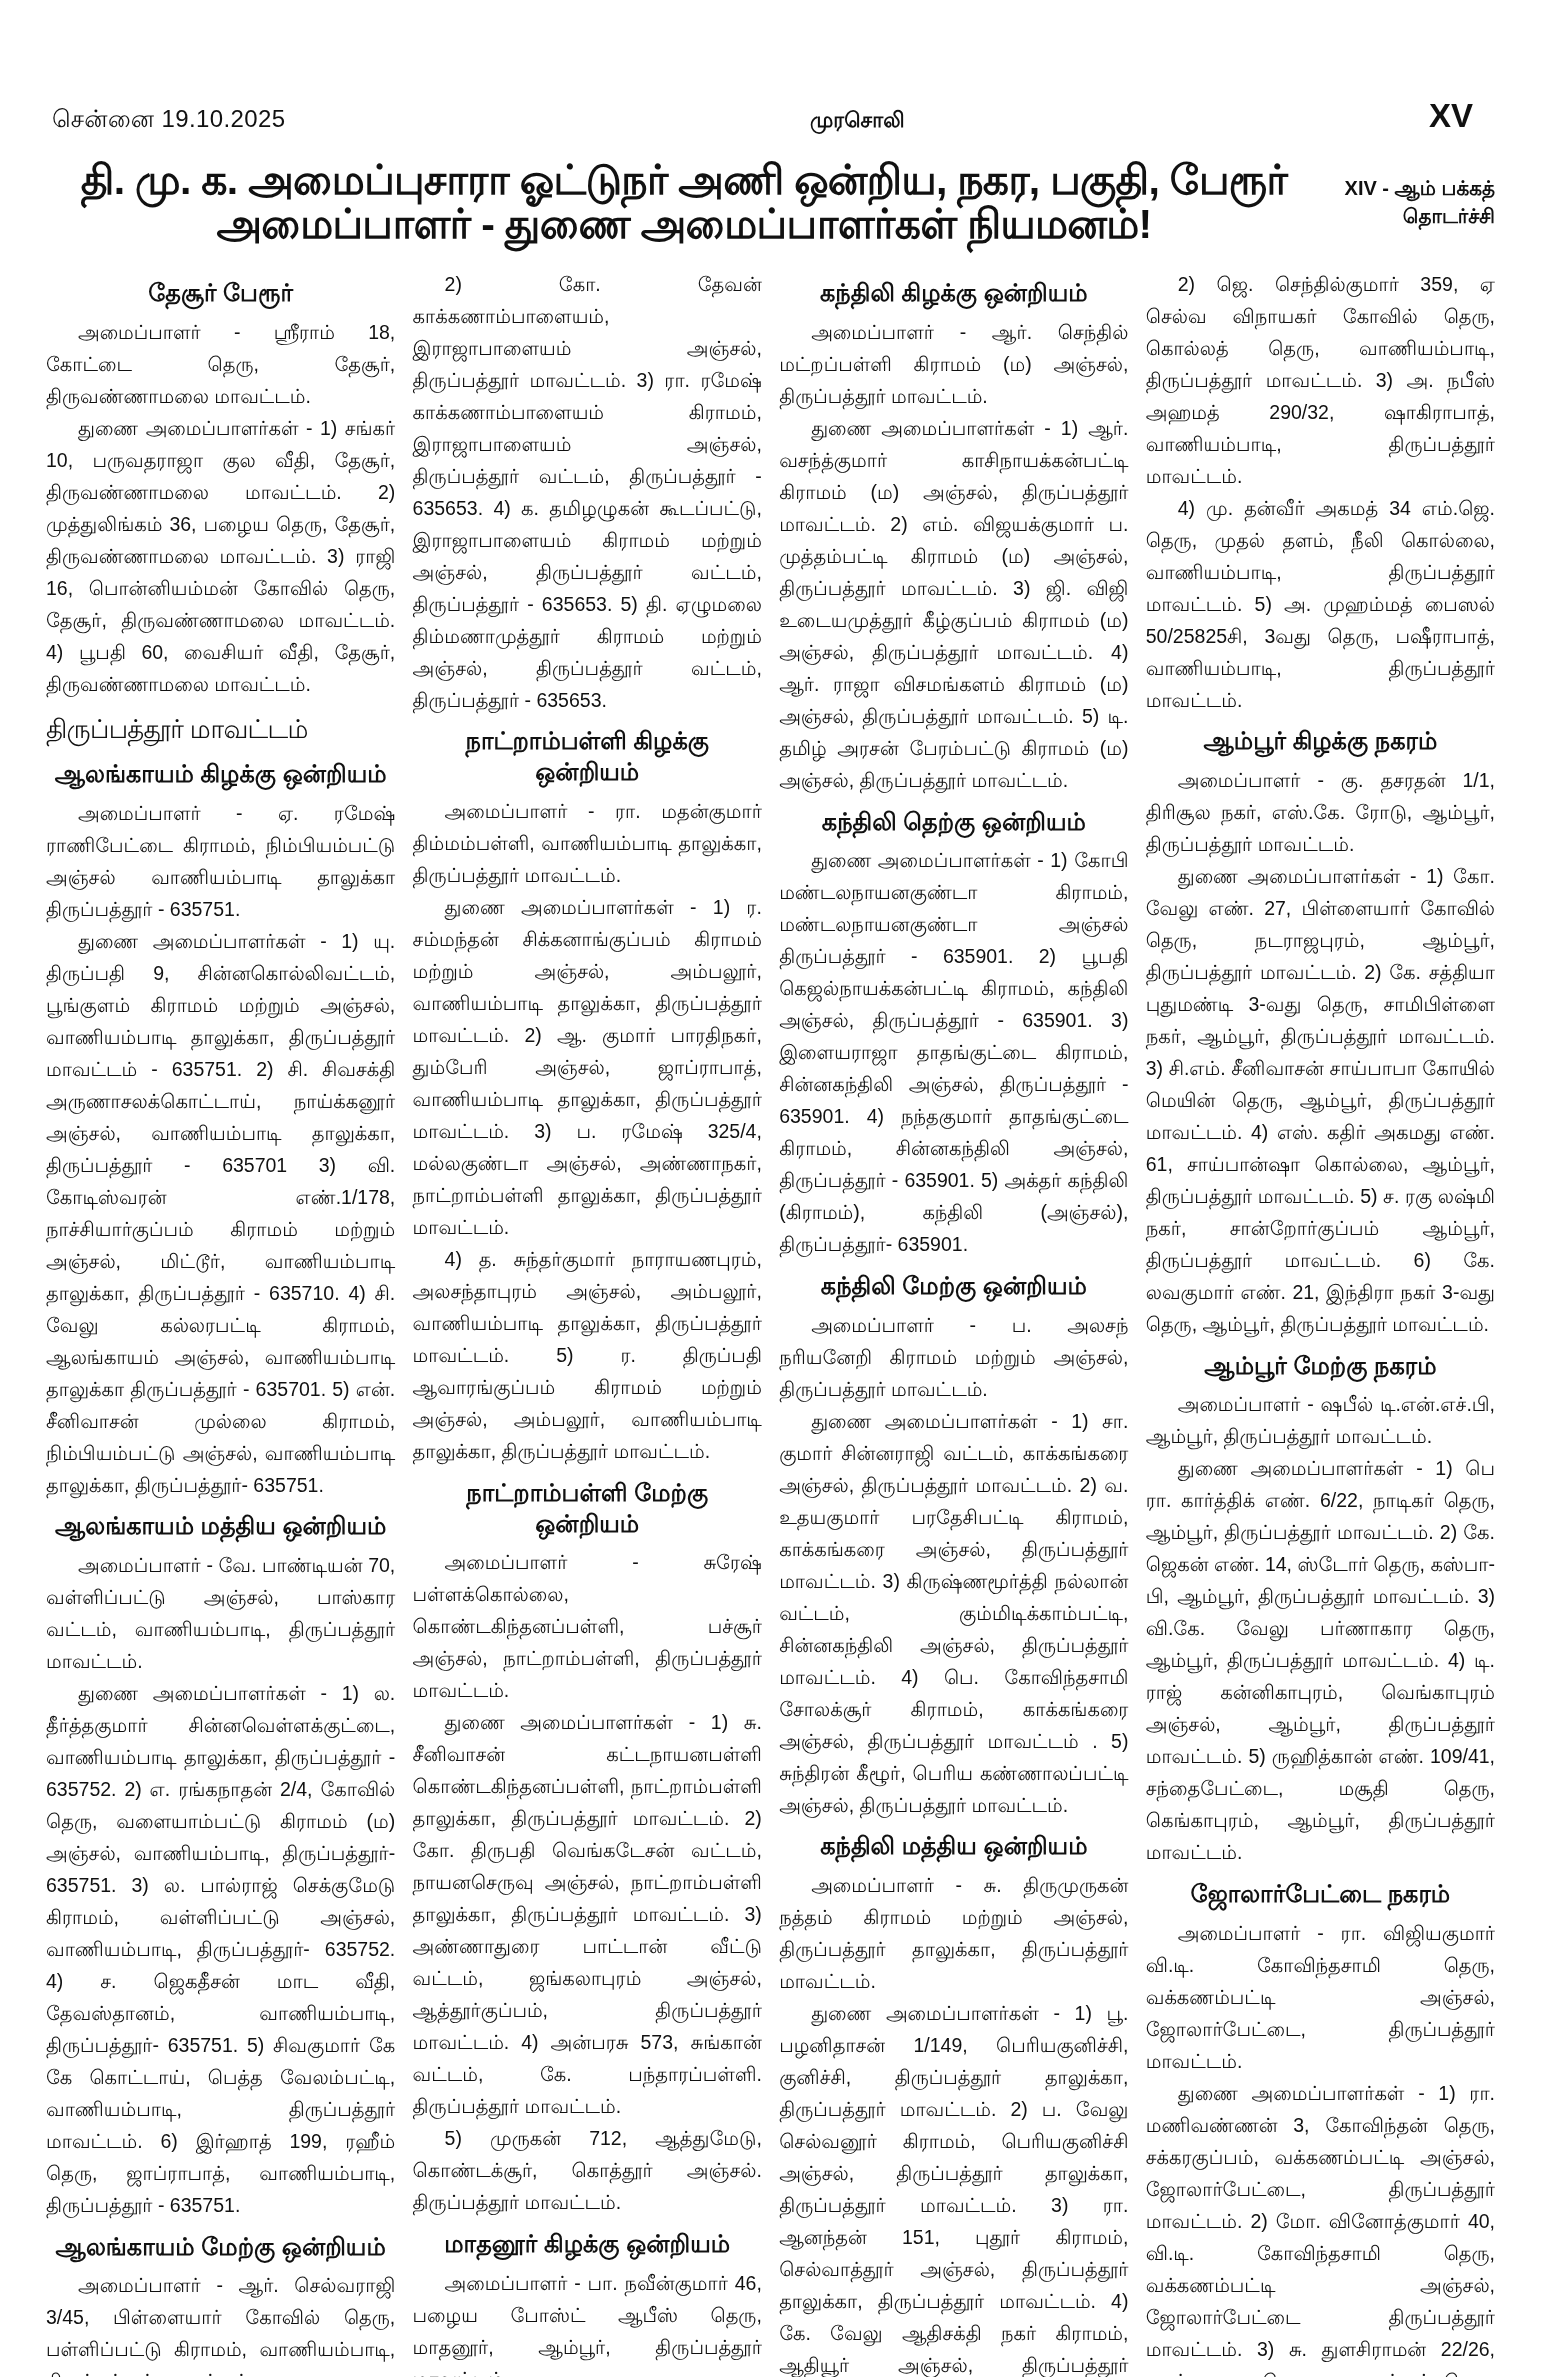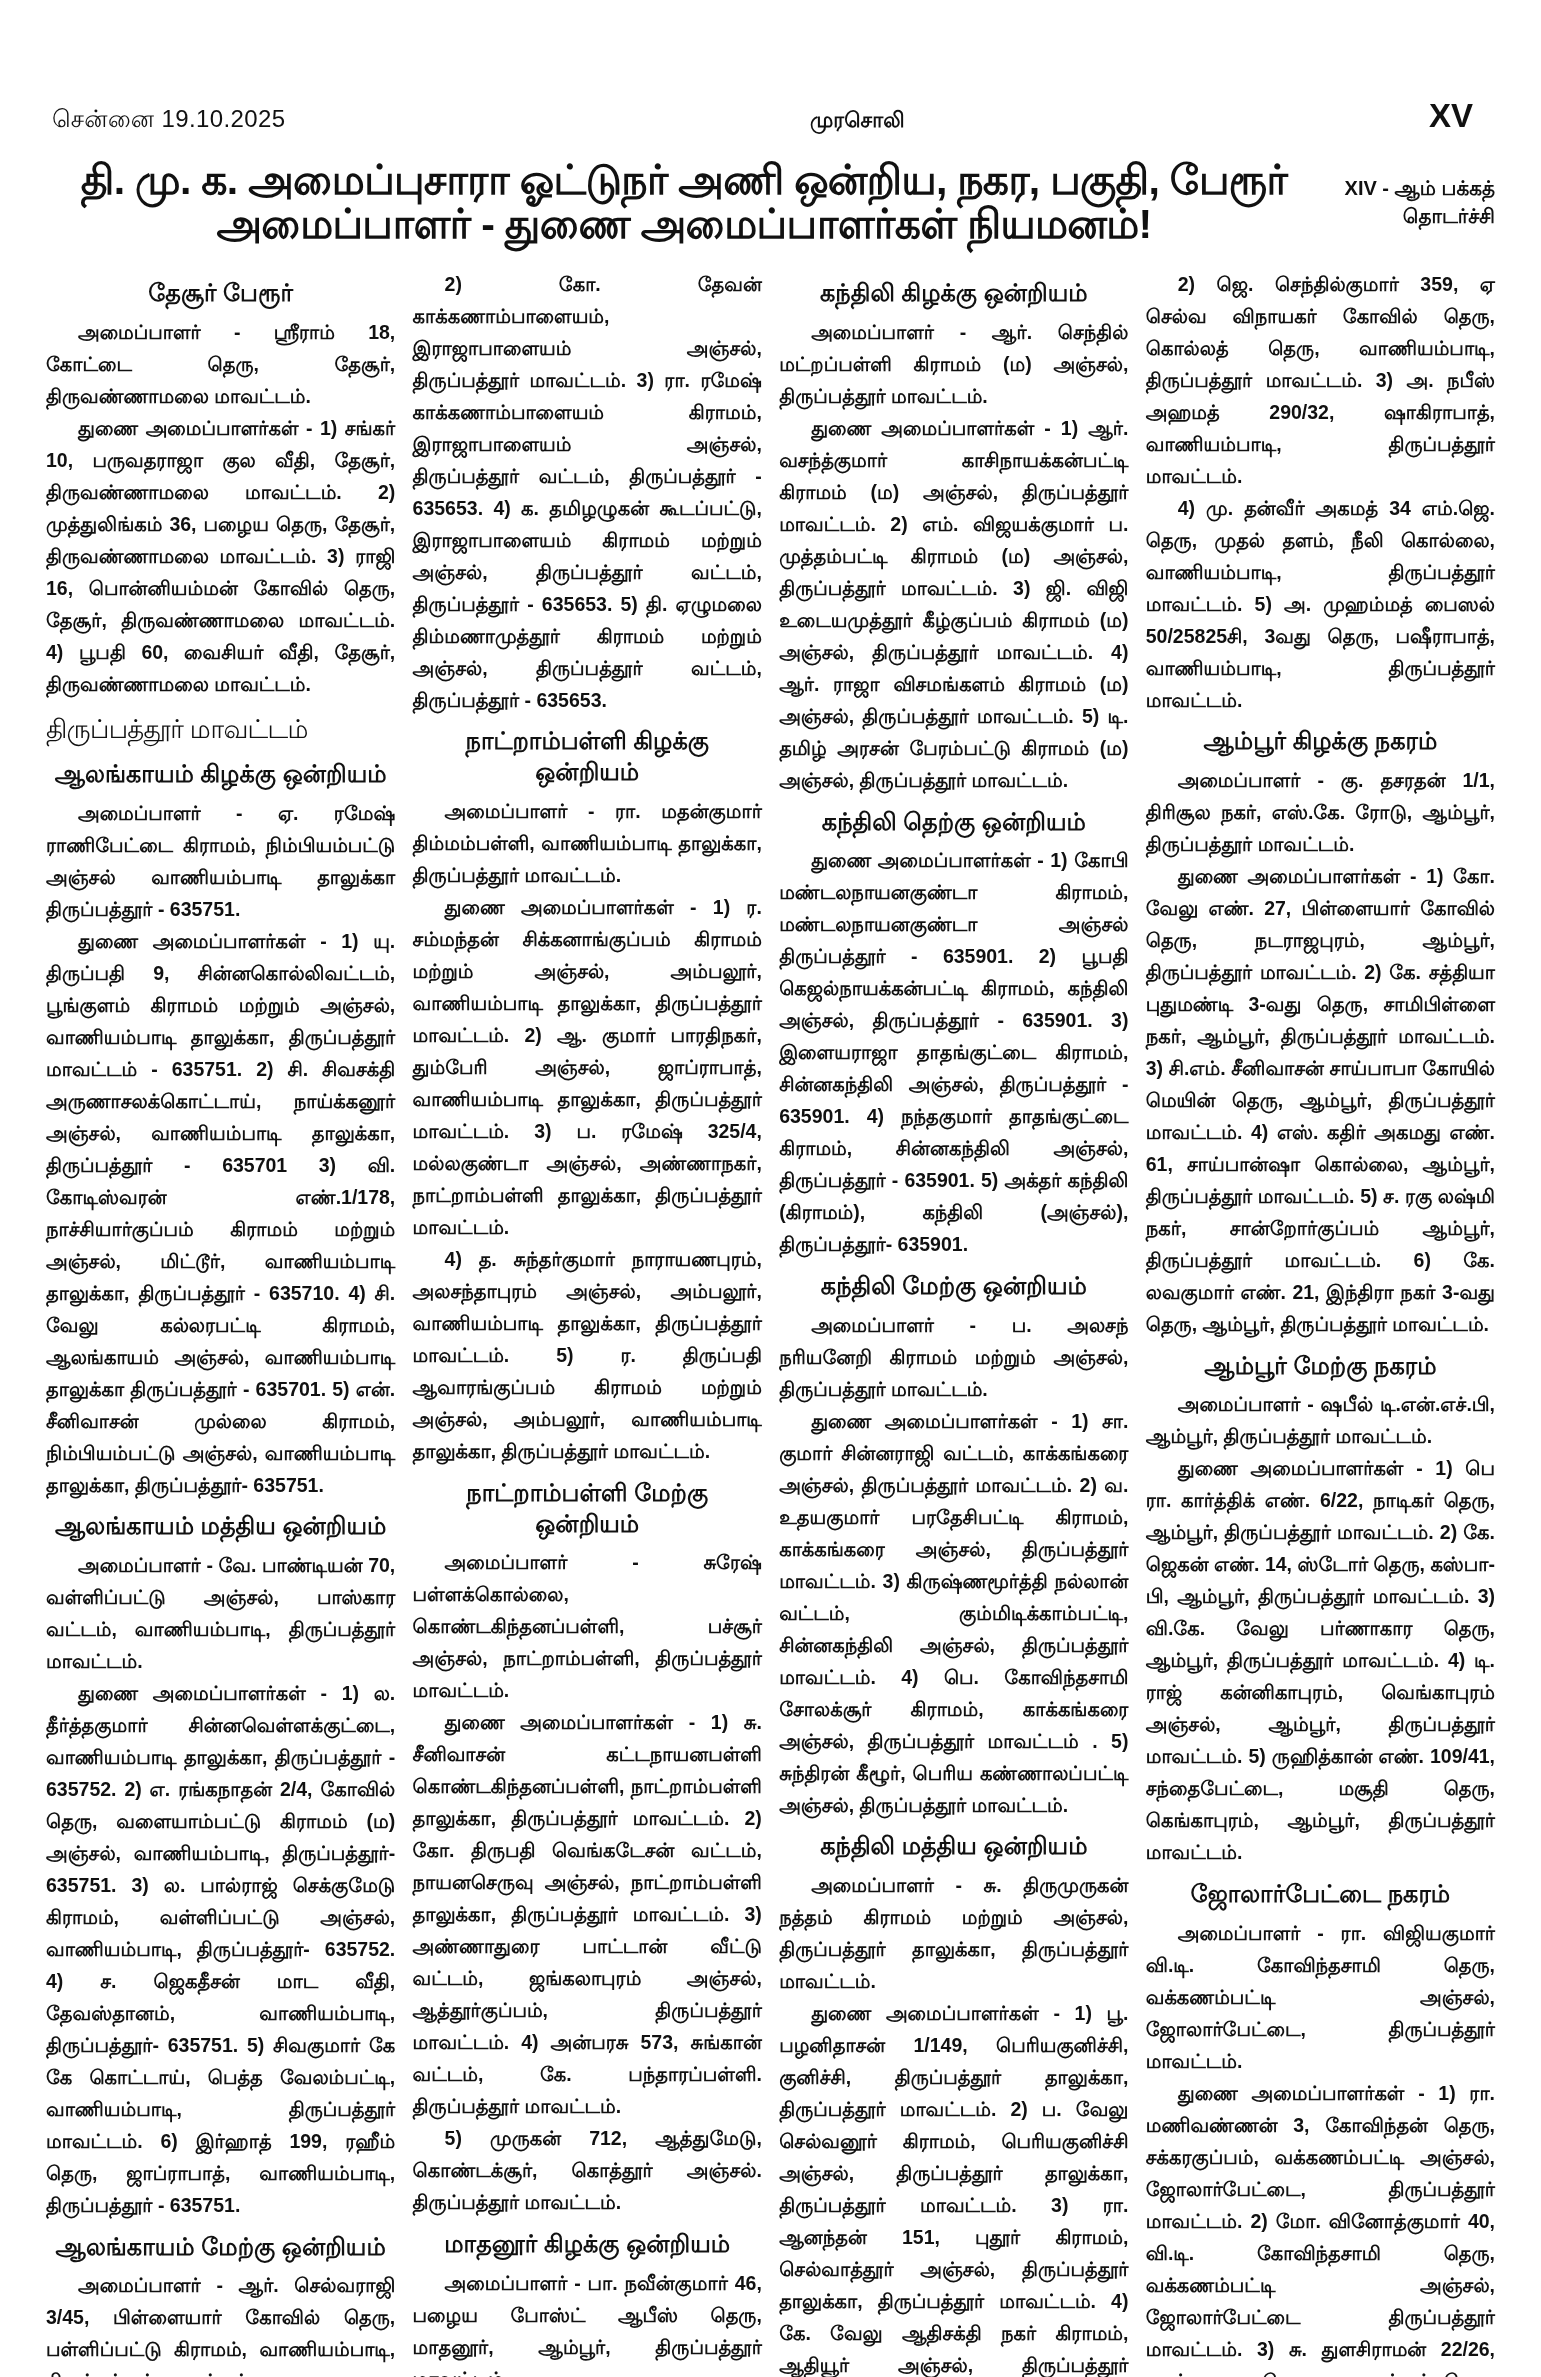--- a/index.html
+++ b/index.html
@@ -40,21 +40,20 @@
     padding:21.6px 46px 0 46px;
     align-items:flex-start;
   }
   .col{flex:1 1 0;min-width:0;}
   .col p.p{
     margin:0;
     font-size:19.5px;line-height:32px;
     text-align:justify;text-justify:inter-word;
     text-indent:32px;
     word-break:break-word;
-    font-weight:bold;
   }
   .col .h1{
     font-size:26px;font-weight:normal;text-align:left;
     margin:14.4px 0 7.2px 0;letter-spacing:-0.7px;
   }
   .col .h2{
     font-size:24px;font-weight:bold;text-align:center;
     margin:11.5px 0 5.8px 0;
   }
 </style>

